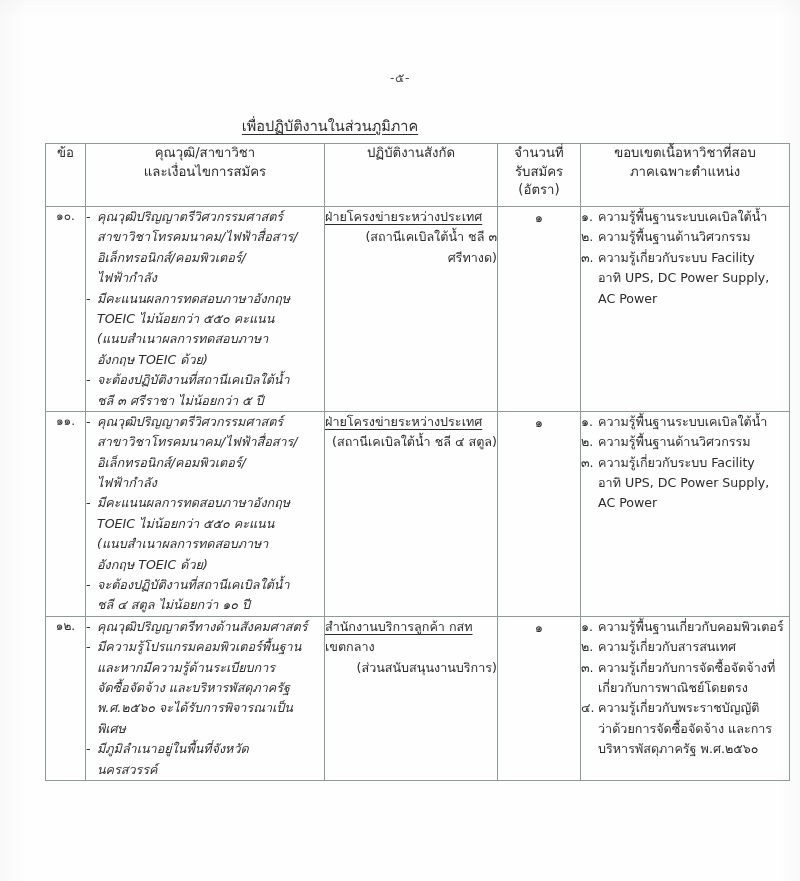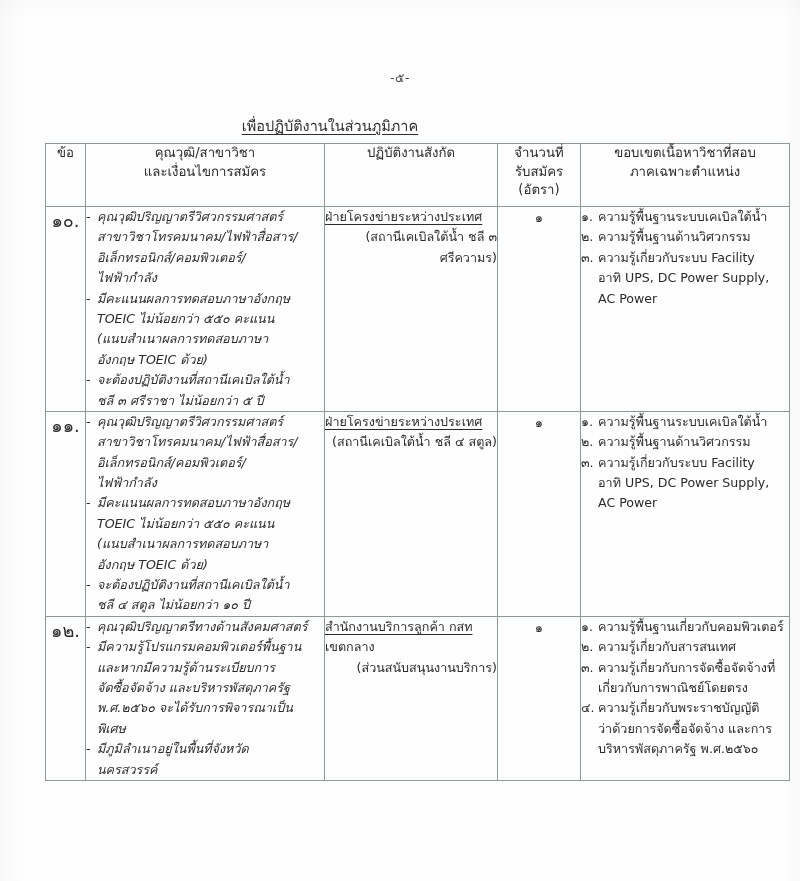--- a/index.html
+++ b/index.html
@@ -88,21 +88,21 @@
 
   
   col.c-no     { width: 40px; }
   col.c-qual   { width: 239px; }
   col.c-unit   { width: 173px; }
   col.c-count  { width: 83px; }
   col.c-scope  { width: 209px; }
 
   td.no {
     text-align: center;
-    font-size: 18px;
+    font-size: 12px;
     padding-top: 10px;
     line-height: 1.5;
   }
   td.count {
     text-align: center;
     font-size: 13px;
     padding-top: 10px;
   }
 
   td.qual, td.unit, td.scope {
@@ -237,21 +237,21 @@
               <li>
                 <span class="cont">จะต้องปฏิบัติงานที่สถานีเคเบิลใต้น้ำ</span>
                 <span class="cont">ชลี ๓ ศรีราชา ไม่น้อยกว่า ๕ ปี</span>
               </li>
             </ul>
           </td>
           <td class="unit">
             <span class="unit-title">ฝ่ายโครงข่ายระหว่างประเทศ</span>
             <span class="unit-paren">
               <span style="display: block;">(สถานีเคเบิลใต้น้ำ ชลี ๓</span>
-              <span class="ind">ศรีความร)</span>
+              <span class="ind">ศรีทางด)</span>
             </span>
           </td>
           <td class="count"><span>๑</span></td>
           <td class="scope">
             <ol class="num-list">
               <li>
                 <span class="mk">๑.</span>
                 <span class="cont">ความรู้พื้นฐานระบบเคเบิลใต้น้ำ</span>
               </li>
               <li>

